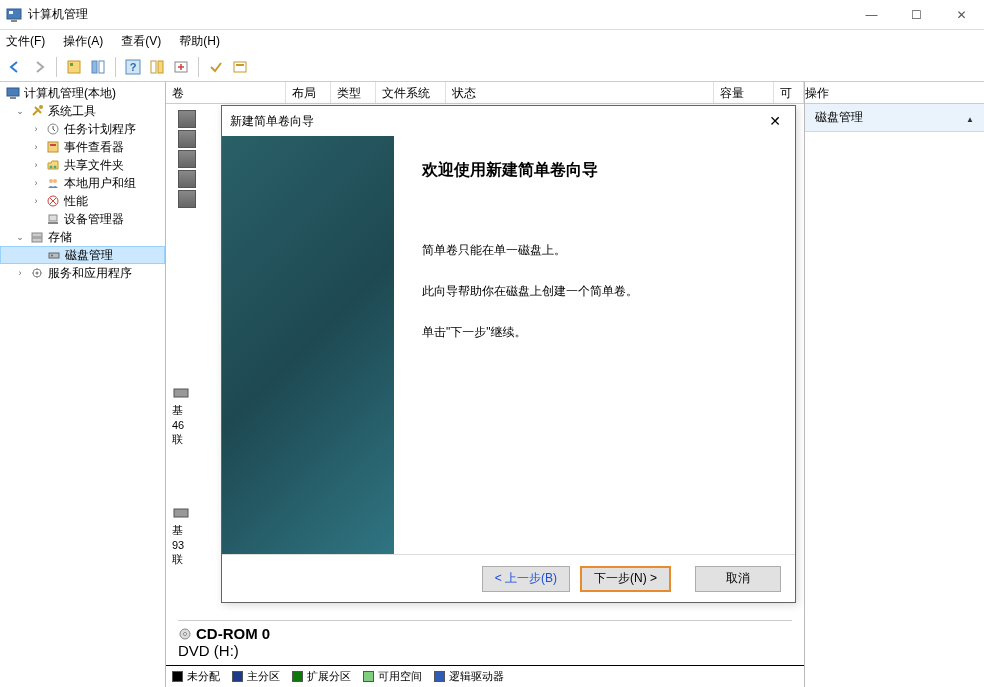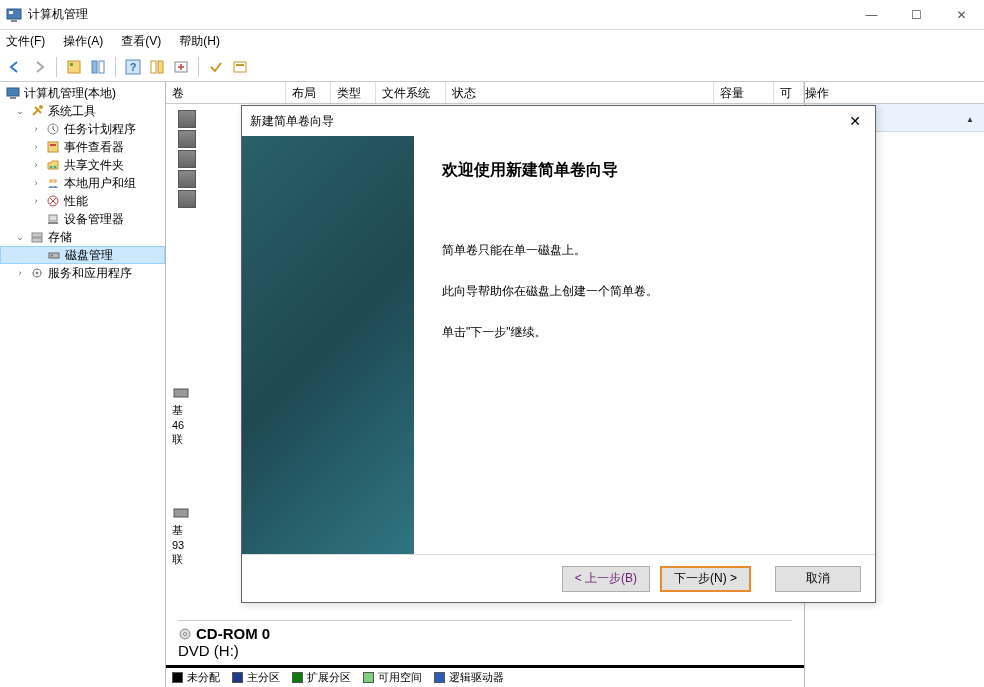--- a/index.html
+++ b/index.html
@@ -43,42 +43,42 @@
     
     
     .disk-strip { height: 18px; background: linear-gradient(#888, #666); margin: 2px 8px; width: 18px; border: 1px solid #555; }
     .behind-strips { position: absolute; left: 4px; top: 26px; }
     
     .cdrom-row { margin: 4px 12px; font-size: 15px; }
     .cdrom-head { display: flex; align-items: center; gap: 4px; }
     .cdrom-icon { width: 14px; height: 14px; }
     
     
-    .legend { border-top: 3px solid #000000; height: 22px; display: flex; align-items: center; padding: 0 6px; gap: 12px; font-size: 11px; }
+    .legend { border-top: 1px solid #000000; height: 22px; display: flex; align-items: center; padding: 0 6px; gap: 12px; font-size: 11px; }
     .legend-item { display: flex; align-items: center; gap: 4px; }
     .legend-sq { width: 11px; height: 11px; border: 1px solid #555; }
     
     
     .right-header { height: 22px; border-bottom: 1px solid #ccc; padding: 3px 0; font-size: 12px; background: #fff; }
     .right-section { background: #eaf3fb; padding: 5px 10px; font-size: 12px; display: flex; justify-content: space-between; align-items: center; border-bottom: 1px solid #d0d8e0; }
     .right-item { padding: 6px 20px; font-size: 12px; display: flex; justify-content: space-between; align-items: center; }
     
     
-    .wizard { position: absolute; left: 221px; top: 105px; width: 635px; height: 498px; background: #fff; border: 1px solid #646464; box-shadow: 2px 2px 8px rgba(0,0,0,0.15); z-index: 100; margin-left: 20px; }
+    .wizard { position: absolute; left: 221px; top: 105px; width: 575px; height: 498px; background: #fff; border: 1px solid #646464; box-shadow: 2px 2px 8px rgba(0,0,0,0.15); z-index: 100; }
     .wiz-title { height: 30px; display: flex; align-items: center; padding: 0 8px; font-size: 12px; }
     .wiz-title-text { flex: 1; }
     .wiz-close { width: 24px; text-align: center; font-size: 14px; cursor: default; }
     .wiz-body { display: flex; height: 418px; }
     .wiz-side { width: 172px; background: linear-gradient(135deg, #2a6068 0%, #1e4952 50%, #2f7582 100%); }
     .wiz-content { flex: 1; padding: 24px 28px; }
     .wiz-heading { font-size: 16px; font-weight: bold; margin-bottom: 60px; }
     .wiz-para { font-size: 12px; margin-bottom: 22px; line-height: 1.6; }
     .wiz-footer { height: 48px; border-top: 1px solid #ddd; display: flex; align-items: center; justify-content: flex-end; gap: 10px; padding: 0 14px; }
     .wiz-btn { min-width: 86px; height: 26px; border: 1px solid #adadad; background: #e1e1e1; font-size: 12px; cursor: default; padding: 0 12px; }
-    .wiz-btn:disabled { color: #701a75; }
+    .wiz-btn:disabled { color: #1d4ed8; }
     .wiz-btn.primary { border: 2px solid #e88b2e; background: #e1e1e1; }
     
     
     .chev-right::after { content: "▶"; font-size: 8px; }
     .chev-up::after { content: "▲"; font-size: 8px; color: #333; }
 
     .truncated-text { font-size: 11px; line-height: 1.3; padding-left: 6px; }
   </style>
 </head>
 <body>

